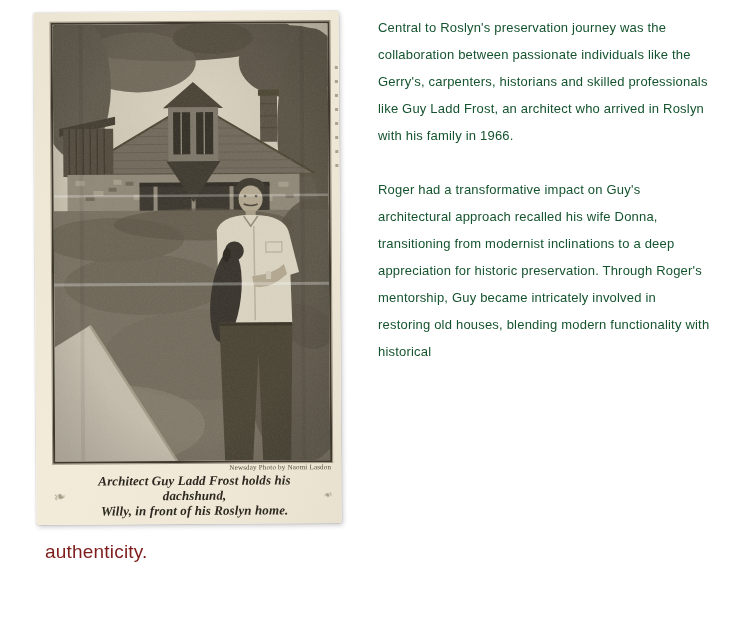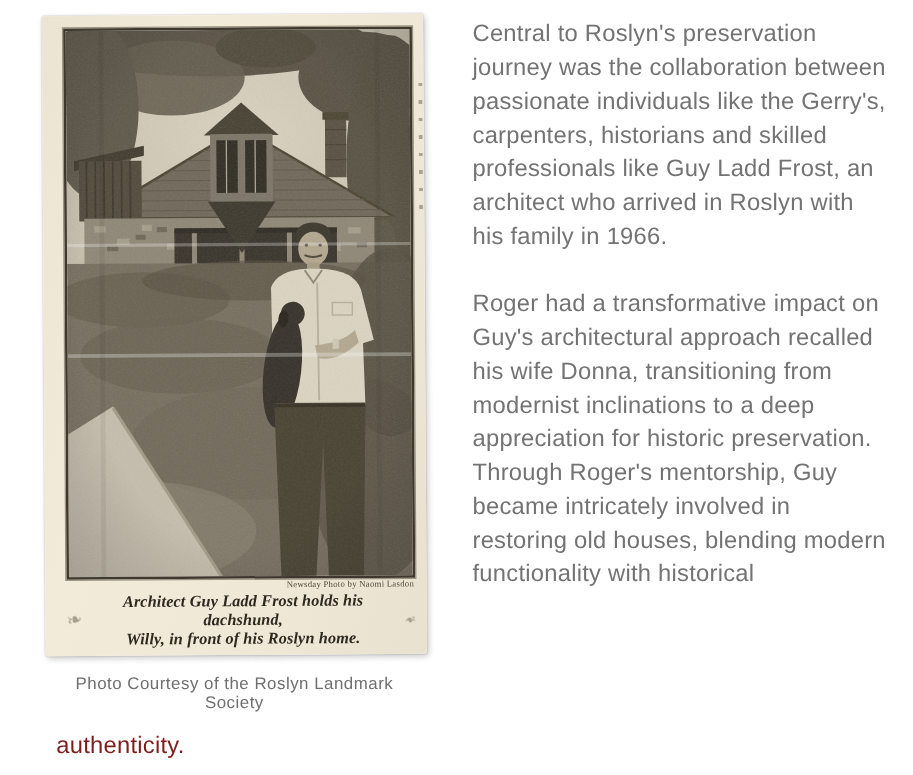--- a/index.html
+++ b/index.html
@@ -64,23 +64,23 @@
     width: 305px; margin-top: 15px;
     text-align: center;
     font-size: 13.5px; letter-spacing: .4px;
     color: #6f6f6f;
   }
 
   
   .text-col {
     margin-left: 38px;
     width: 334px;
-    font-size: 19px; line-height: 27px;
+    font-size: 13px; line-height: 27px;
     letter-spacing: .2px;
-    color: #737373;
+    color: #14532d;
     padding-top: 2px;
   }
   .text-col p { margin: 0 0 27px 0; }
   .continuation {
     margin: 14px 0 0 10px;
     font-size: 19px; line-height: 27px;
     letter-spacing: .2px;
     color: #7f1d1d;
   }
 </style>
@@ -255,21 +255,20 @@
           <div class="caption">
             <div>Architect Guy Ladd Frost holds his dachshund,</div>
             <div>Willy, in front of his Roslyn home.</div>
           </div>
           <span class="ornament right">❧</span>
         </div>
 
         <div class="torn-edge"></div>
       </div>
 
-      <figcaption class="courtesy">Photo Courtesy of the Roslyn Landmark Society</figcaption>
     </figure>
 
     <div class="text-col">
       <p>Central to Roslyn's preservation journey was the collaboration between passionate individuals like the Gerry's, carpenters, historians and skilled professionals like Guy Ladd Frost, an architect who arrived in Roslyn with his family in 1966.</p>
       <p>Roger had a transformative impact on Guy's architectural approach recalled his wife Donna, transitioning from modernist inclinations to a deep appreciation for historic preservation. Through Roger's mentorship, Guy became intricately involved in restoring old houses, blending modern functionality with historical</p>
     </div>
   </div>
 
   <p class="continuation">authenticity.</p>
 </div>

